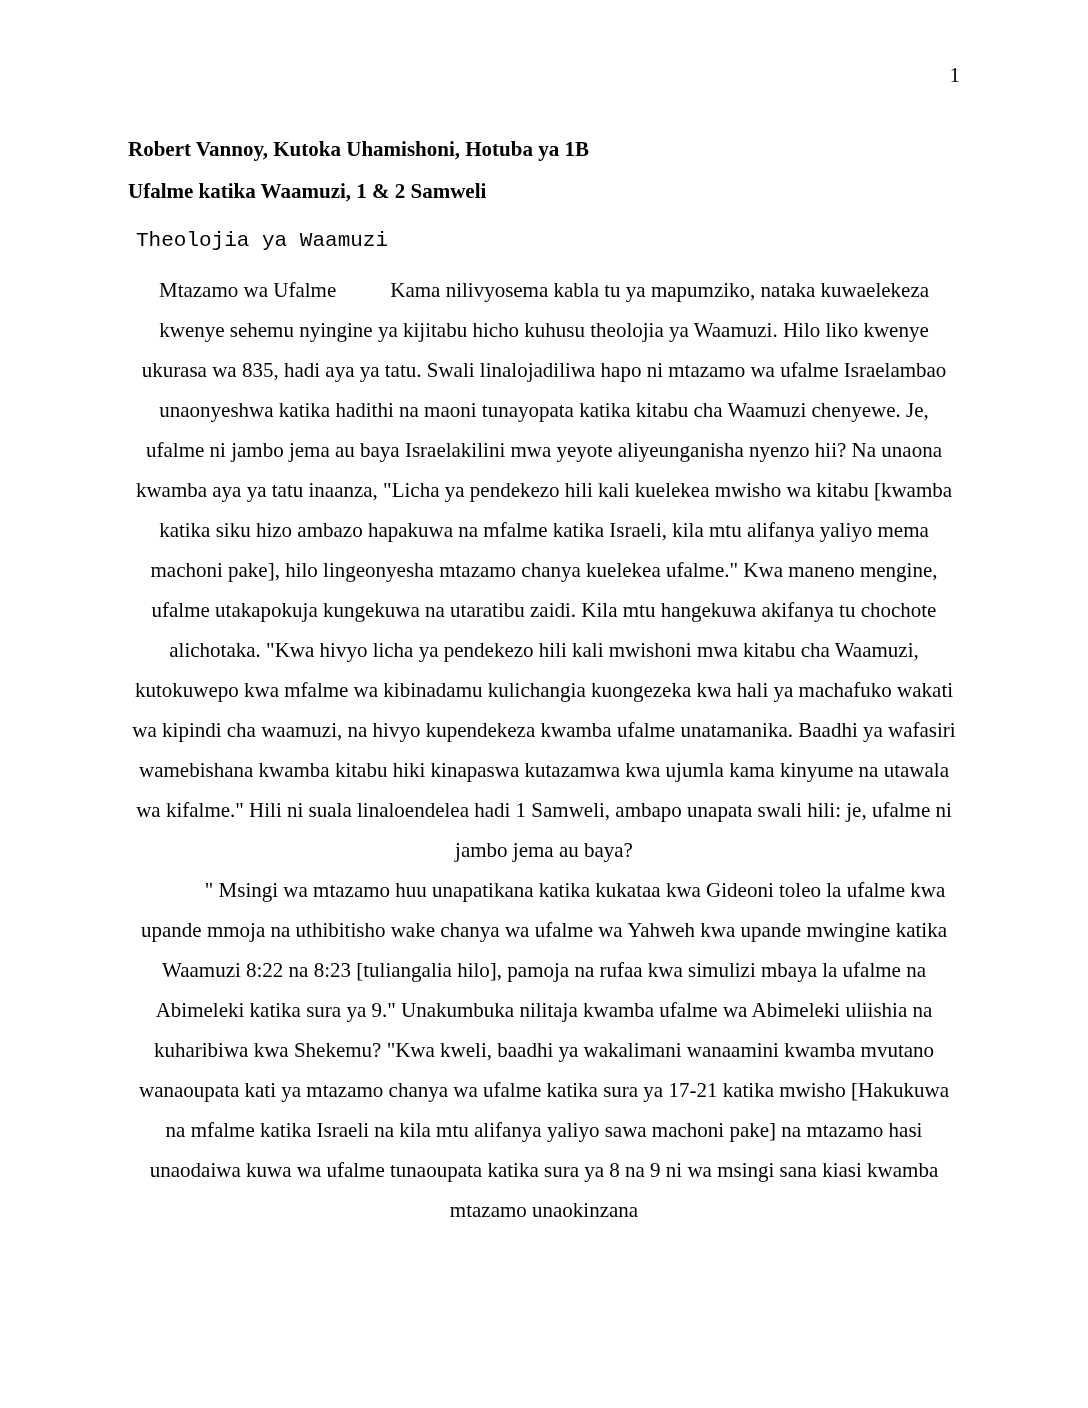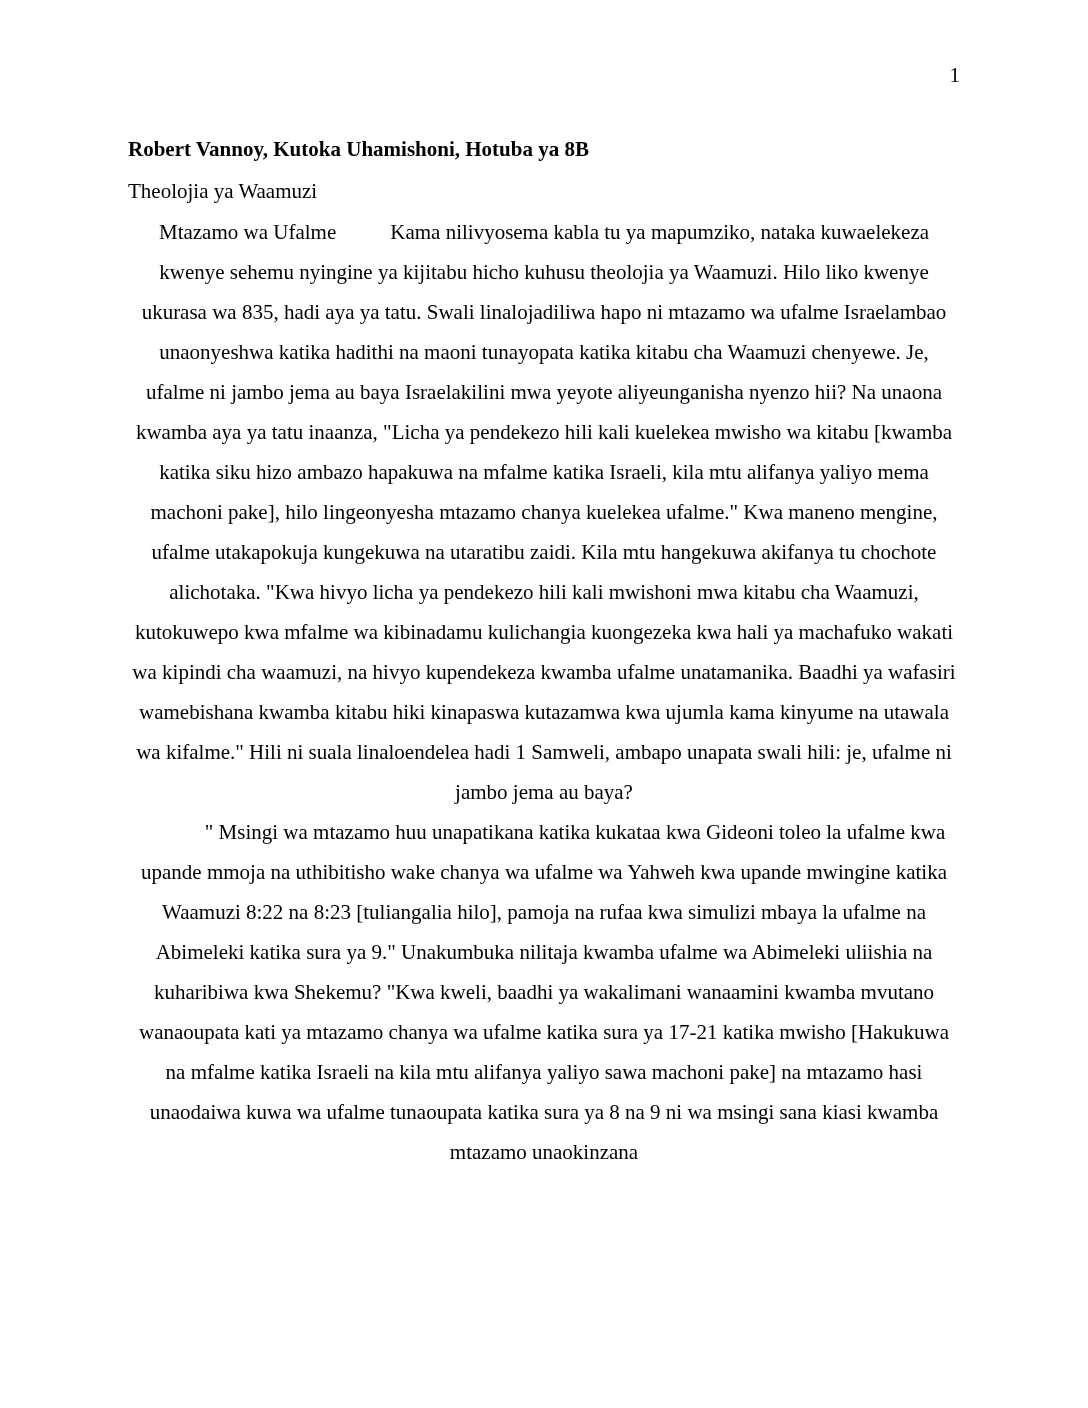--- a/index.html
+++ b/index.html
@@ -31,22 +31,23 @@
   .heading {
     font-size: 21px;
     font-weight: bold;
     line-height: 42px;
     margin: 0;
     padding: 0;
   }
   .subtitle {
     font-size: 21px;
     line-height: 42px;
-    margin: 0;
+    margin: 8px;
     padding: 0;
+    font-family: Liberation Mono, monospace;
   }
   .para {
     font-size: 21px;
     line-height: 40px;
     margin: 0;
     padding: 0;
     text-align: center;
   }
   .para-lead {
     padding-right: 54px;
@@ -55,22 +56,23 @@
     text-indent: 62px;
   }
 </style>
 </head>
 <body>
 
 <div class="page-number">1</div>
 
 <div class="content">
 
-  <h1 class="heading">Robert Vannoy, Kutoka Uhamishoni, Hotuba ya 8B</h1>
+  <h1 class="heading">Robert Vannoy, Kutoka Uhamishoni, Hotuba ya 1B</h1>
 
+  <h1 class="heading">Ufalme katika Waamuzi, 1 &amp; 2 Samweli</h1>
 
   <p class="subtitle">Theolojia ya Waamuzi</p>
 
   <p class="para"><span class="para-lead">Mtazamo wa Ufalme</span><span class="para-text">Kama nilivyosema kabla tu ya mapumziko, nataka kuwaelekeza kwenye sehemu nyingine ya kijitabu hicho kuhusu theolojia ya Waamuzi. Hilo liko kwenye ukurasa wa 835, hadi aya ya tatu. Swali linalojadiliwa hapo ni mtazamo wa ufalme Israelambao unaonyeshwa katika hadithi na maoni tunayopata katika kitabu cha Waamuzi chenyewe. Je, ufalme ni jambo jema au baya Israelakilini mwa yeyote aliyeunganisha nyenzo hii? Na unaona kwamba aya ya tatu inaanza, "Licha ya pendekezo hili kali kuelekea mwisho wa kitabu [kwamba katika siku hizo ambazo hapakuwa na mfalme katika Israeli, kila mtu alifanya yaliyo mema machoni pake], hilo lingeonyesha mtazamo chanya kuelekea ufalme." Kwa maneno mengine, ufalme utakapokuja kungekuwa na utaratibu zaidi. Kila mtu hangekuwa akifanya tu chochote alichotaka. "Kwa hivyo licha ya pendekezo hili kali mwishoni mwa kitabu cha Waamuzi, kutokuwepo kwa mfalme wa kibinadamu kulichangia kuongezeka kwa hali ya machafuko wakati wa kipindi cha waamuzi, na hivyo kupendekeza kwamba ufalme unatamanika. Baadhi ya wafasiri wamebishana kwamba kitabu hiki kinapaswa kutazamwa kwa ujumla kama kinyume na utawala wa kifalme." Hili ni suala linaloendelea hadi 1 Samweli, ambapo unapata swali hili: je, ufalme ni jambo jema au baya?</span></p>
 
   <p class="para indented"><span class="para-text">" Msingi wa mtazamo huu unapatikana katika kukataa kwa Gideoni toleo la ufalme kwa upande mmoja na uthibitisho wake chanya wa ufalme wa Yahweh kwa upande mwingine katika Waamuzi 8:22 na 8:23 [tuliangalia hilo], pamoja na rufaa kwa simulizi mbaya la ufalme na Abimeleki katika sura ya 9." Unakumbuka nilitaja kwamba ufalme wa Abimeleki uliishia na kuharibiwa kwa Shekemu? "Kwa kweli, baadhi ya wakalimani wanaamini kwamba mvutano wanaoupata kati ya mtazamo chanya wa ufalme katika sura ya 17-21 katika mwisho [Hakukuwa na mfalme katika Israeli na kila mtu alifanya yaliyo sawa machoni pake] na mtazamo hasi unaodaiwa kuwa wa ufalme tunaoupata katika sura ya 8 na 9 ni wa msingi sana kiasi kwamba mtazamo unaokinzana</span></p>
 
 </div>
 
 </body></html>

